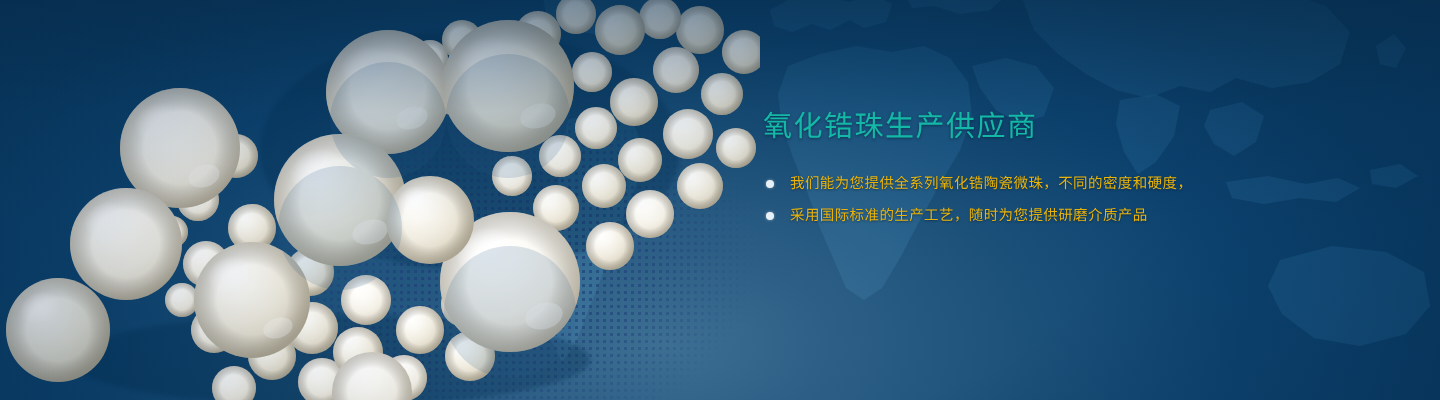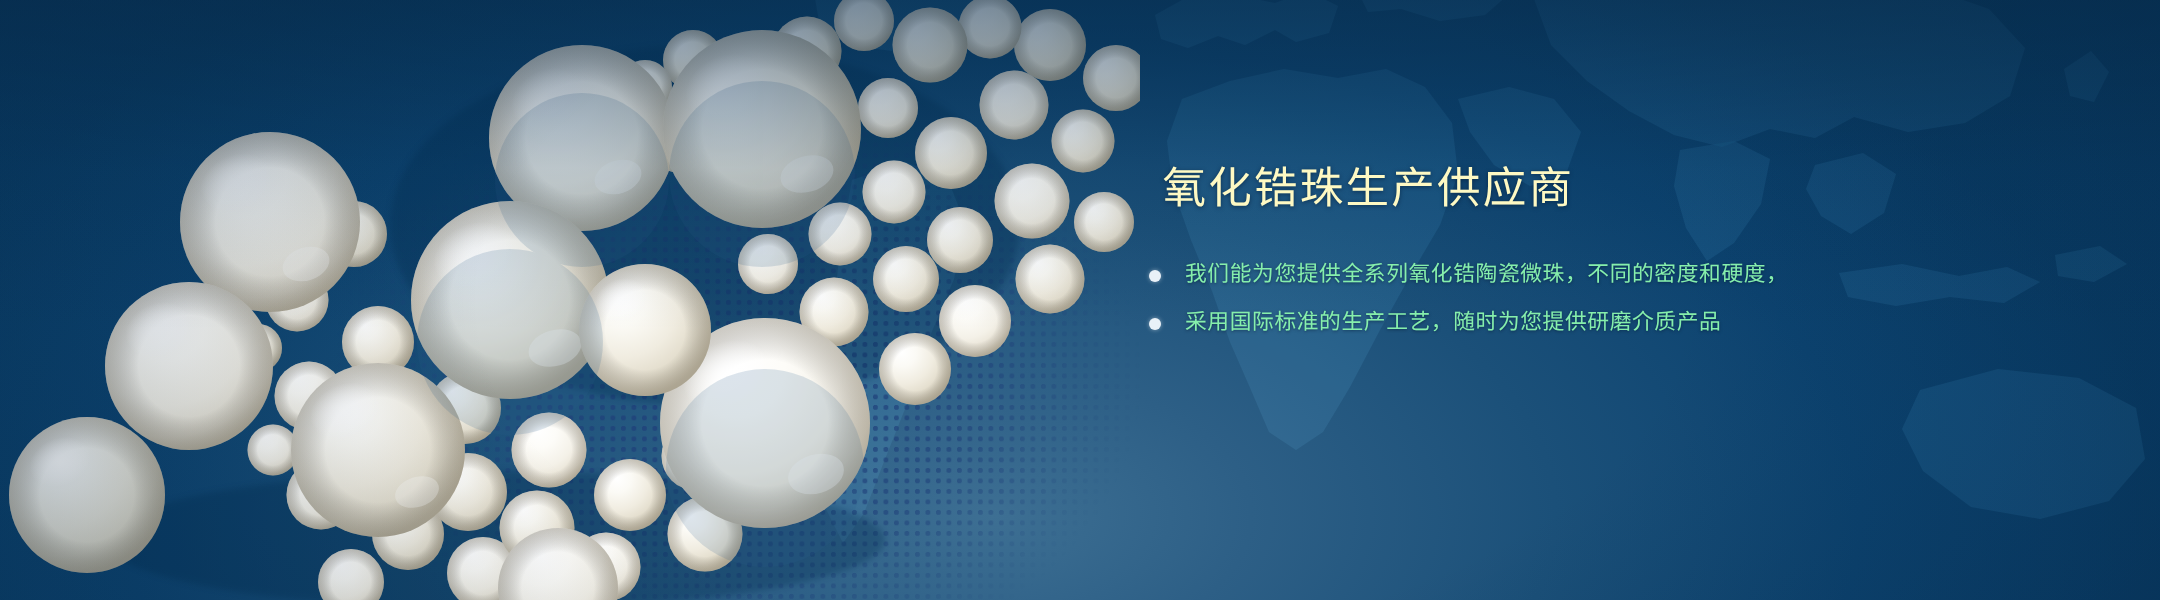--- a/index.html
+++ b/index.html
@@ -73,35 +73,35 @@
   .beads svg { display:block; width:100%; height:100%; }
 
   
   .copy {
     position: absolute;
     left: 763px;
     top: 106px;
     width: 620px;
   }
   .headline {
-    color: #fef9c3;
+    color: #14b8a6;
     font-size: 29px;
     font-weight: 400;
     letter-spacing: 1.5px;
     line-height: 40px;
-    margin: 0 0 26px 12px;
+    margin: 0 0 26px 0;
     text-shadow: 0 1px 3px rgba(0,20,45,0.55);
     white-space: nowrap;
   }
   .bullets { list-style: none; margin: 0; padding: 0; }
   .bullet {
     position: relative;
     padding-left: 27px;
     margin-bottom: 9px;
-    color: #86efac;
+    color: #eab308;
     font-size: 14.5px;
     line-height: 23px;
     letter-spacing: 0.4px;
     text-shadow: 0 1px 2px rgba(0,18,40,0.5);
   }
   .bullet:last-child { margin-bottom: 16px; }
   .bullet-dot {
     position: absolute;
     left: 3px;
     top: 8px;

